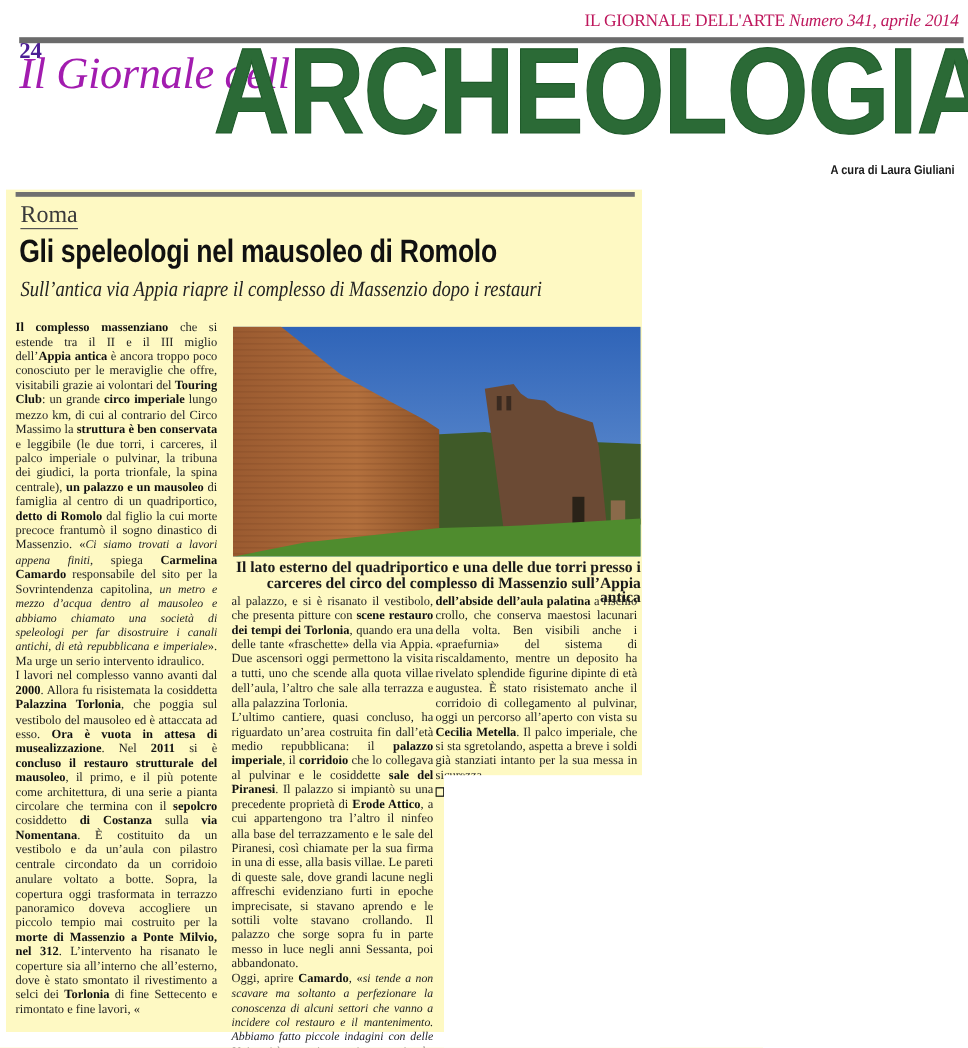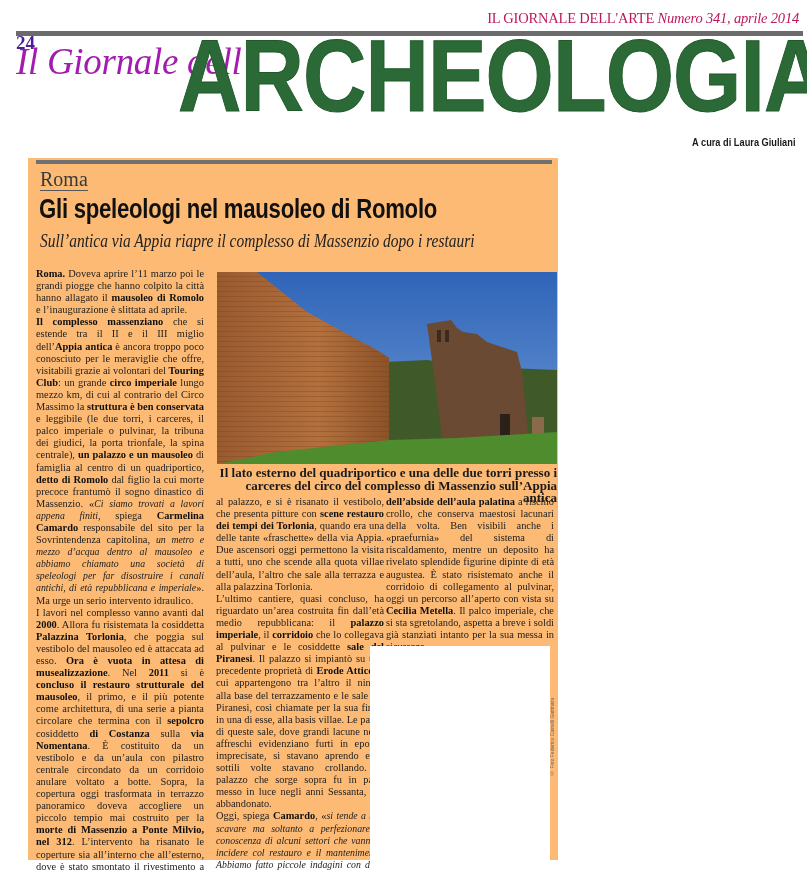--- a/index.html
+++ b/index.html
@@ -40,22 +40,22 @@
     -webkit-text-stroke:1px #1f5a2a;
   }
   .curator {
     position:absolute; right:12px; top:136px;
     font-family:"Liberation Sans", sans-serif; font-weight:bold;
     font-size:10.5px; color:#1a1a1a;
     transform:scaleX(0.88); transform-origin:right top;
   }
 
   .article {
-    position:absolute; left:28px; top:158px; width:530px; height:702px;
-    background:#fdba74;
+    position:absolute; left:5px; top:158px; width:530px; height:702px;
+    background:#fef9c3;
   }
   .article .rule {
     position:absolute; left:8px; right:6px; top:2px; height:4px; background:#707070;
   }
   .section-label {
     position:absolute; left:12px; top:10px;
     font-family:"Liberation Serif", serif; font-size:20px; color:#3a3a3a;
     border-bottom:1px solid #555; line-height:22px;
   }
   .headline {
@@ -121,21 +121,20 @@
 <div class="brand-title">ARCHEOLOGIA</div>
 <div class="curator">A cura di Laura Giuliani</div>
 
 <div class="article">
   <div class="rule"></div>
   <div class="section-label">Roma</div>
   <div class="headline">Gli speleologi nel mausoleo di Romolo</div>
   <div class="subheadline">Sull’antica via Appia riapre il complesso di Massenzio dopo i restauri</div>
 
   <div class="col col1">
-      <p><b>Roma.</b><span> Doveva aprire l’11 marzo poi le grandi piogge che hanno colpito la città hanno allagato il </span><b>mausoleo di Romolo</b><span> e l’inaugurazione è slittata ad aprile.</span></p>
       <p><b>Il complesso massenziano</b><span> che si estende tra il II e il III miglio dell’</span><b>Appia antica</b><span> è ancora troppo poco conosciuto per le meraviglie che offre, visitabili grazie ai volontari del </span><b>Touring Club</b><span>: un grande </span><b>circo imperiale</b><span> lungo mezzo km, di cui al contrario del Circo Massimo la </span><b>struttura è ben conservata</b><span> e leggibile (le due torri, i carceres, il palco imperiale o pulvinar, la tribuna dei giudici, la porta trionfale, la spina centrale), </span><b>un palazzo e un mausoleo</b><span> di famiglia al centro di un quadriportico, </span><b>detto di Romolo</b><span> dal figlio la cui morte precoce frantumò il sogno dinastico di Massenzio. «</span><i>Ci siamo trovati a lavori appena finiti</i><span>, spiega </span><b>Carmelina Camardo</b><span> responsabile del sito per la Sovrintendenza capitolina, </span><i>un metro e mezzo d’acqua dentro al mausoleo e abbiamo chiamato una società di speleologi per far disostruire i canali antichi, di età repubblicana e imperiale</i><span>». Ma urge un serio intervento idraulico.</span></p>
       <p><span>I lavori nel complesso vanno avanti dal </span><b>2000</b><span>. Allora fu risistemata la cosiddetta </span><b>Palazzina Torlonia</b><span>, che poggia sul vestibolo del mausoleo ed è attaccata ad esso. </span><b>Ora è vuota in attesa di musealizzazione</b><span>. Nel </span><b>2011</b><span> si è </span><b>concluso il restauro strutturale del mausoleo</b><span>, il primo, e il più potente come architettura, di una serie a pianta circolare che termina con il </span><b>sepolcro</b><span> cosiddetto </span><b>di Costanza</b><span> sulla </span><b>via Nomentana</b><span>. È costituito da un vestibolo e da un’aula con pilastro centrale circondato da un corridoio anulare voltato a botte. Sopra, la copertura oggi trasformata in terrazzo panoramico doveva accogliere un piccolo tempio mai costruito per la </span><b>morte di Massenzio a Ponte Milvio, nel 312</b><span>. L’intervento ha risanato le coperture sia all’interno che all’esterno, dove è stato smontato il rivestimento a selci dei </span><b>Torlonia</b><span> di fine Settecento e rimontato e fine lavori, «</span></p>
     </div>
 
   <div class="photo">
     <svg width="340" height="192" viewBox="0 0 340 192">
       <defs>
         <linearGradient id="sky" x1="0" y1="0" x2="0" y2="1">
           <stop offset="0" stop-color="#2f64b8"></stop>
           <stop offset="1" stop-color="#6f9ad6"></stop>
@@ -160,21 +159,21 @@
       <path d="M0 0 L40 0 L90 40 L130 62 L160 78 L172 86 L172 176 L0 192 Z" fill="url(#brick)"></path>
       <path d="M0 0 L40 0 L90 40 L130 62 L160 78 L172 86 L172 176 L0 192 Z" fill="url(#courses)"></path>
       <path d="M0 192 L60 180 L172 168 L240 166 L340 160 L340 192 Z" fill="#4f8c2e"></path>
     </svg>
   </div>
   <div class="caption">Il lato esterno del quadriportico e una delle due torri presso i carceres del circo del complesso di Massenzio sull’Appia antica</div>
 
   <div class="col col2">
       <p><span>al palazzo, e si è risanato il vestibolo, che presenta pitture con </span><b>scene restauro dei tempi dei Torlonia</b><span>, quando era una delle tante «fraschette» della via Appia. Due ascensori oggi permettono la visita a tutti, uno che scende alla quota villae dell’aula, l’altro che sale alla terrazza e alla palazzina Torlonia.</span></p>
       <p><span>L’ultimo cantiere, quasi concluso, ha riguardato un’area costruita fin dall’età medio repubblicana: il </span><b>palazzo imperiale</b><span>, il </span><b>corridoio</b><span> che lo collegava al pulvinar e le cosiddette </span><b>sale del Piranesi</b><span>. Il palazzo si impiantò su una precedente proprietà di </span><b>Erode Attico</b><span>, a cui appartengono tra l’altro il ninfeo alla base del terrazzamento e le sale del Piranesi, così chiamate per la sua firma in una di esse, alla basis villae. Le pareti di queste sale, dove grandi lacune negli affreschi evidenziano furti in epoche imprecisate, si stavano aprendo e le sottili volte stavano crollando. Il palazzo che sorge sopra fu in parte messo in luce negli anni Sessanta, poi abbandonato.</span></p>
-      <p><span>Oggi, spiega </span><b>Camardo</b><span>, «</span><i>si tende a non scavare ma soltanto a perfezionare la conoscenza di alcuni settori che vanno a incidere col restauro e il mantenimento. Abbiamo fatto piccole indagini con delle Università americane, in settori che comunque volevamo sistemare per la visita, non finalizzati allo scavo in sé e per sé</i></p>
+      <p><span>Oggi, aprire </span><b>Camardo</b><span>, «</span><i>si tende a non scavare ma soltanto a perfezionare la conoscenza di alcuni settori che vanno a incidere col restauro e il mantenimento. Abbiamo fatto piccole indagini con delle Università americane, in settori che comunque volevamo sistemare per la visita, non finalizzati allo scavo in sé e per sé</i></p>
     </div>
   <div class="col col3">
     <div>
         <p><b>dell’abside dell’aula palatina</b><span> a rischio crollo, che conserva maestosi lacunari della volta. Ben visibili anche i «praefurnia» del sistema di riscaldamento, mentre un deposito ha rivelato splendide figurine dipinte di età augustea. È stato risistemato anche il corridoio di collegamento al pulvinar, oggi un percorso all’aperto con vista su </span><b>Cecilia Metella</b><span>. Il palco imperiale, che si sta sgretolando, aspetta a breve i soldi già stanziati intanto per la sua messa in sicurezza.</span></p>
       </div>
     <div class="byline">
       <span class="box-icon"></span><span>Federico Castelli Gattinara</span>
     </div>
   </div>
   <div class="photo-credit">© Foto Federico Castelli Gattinara</div>

